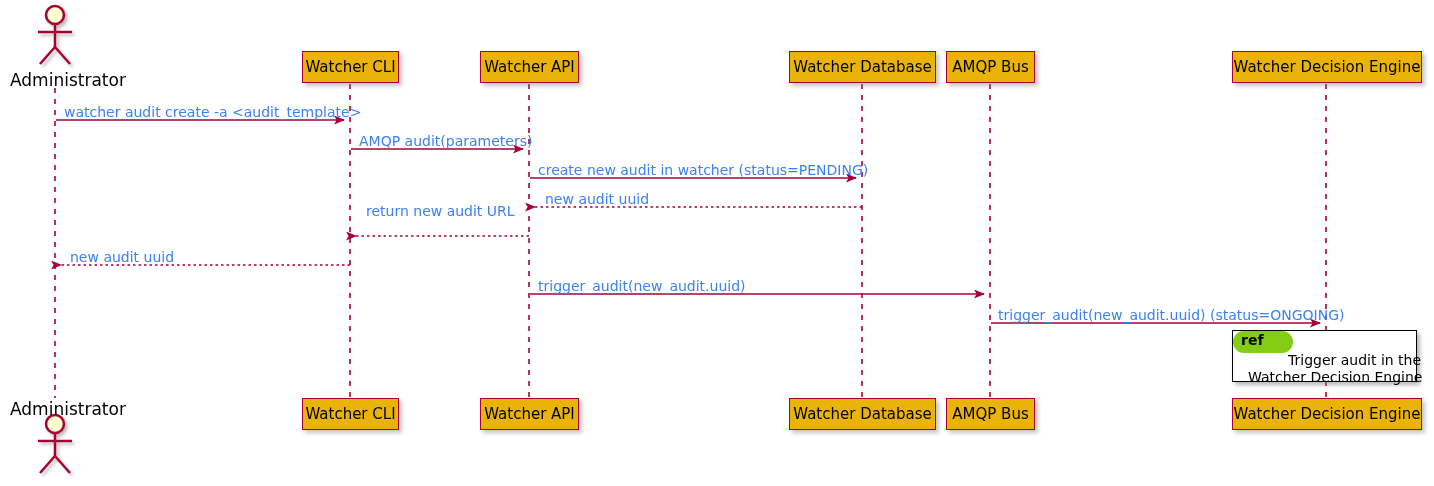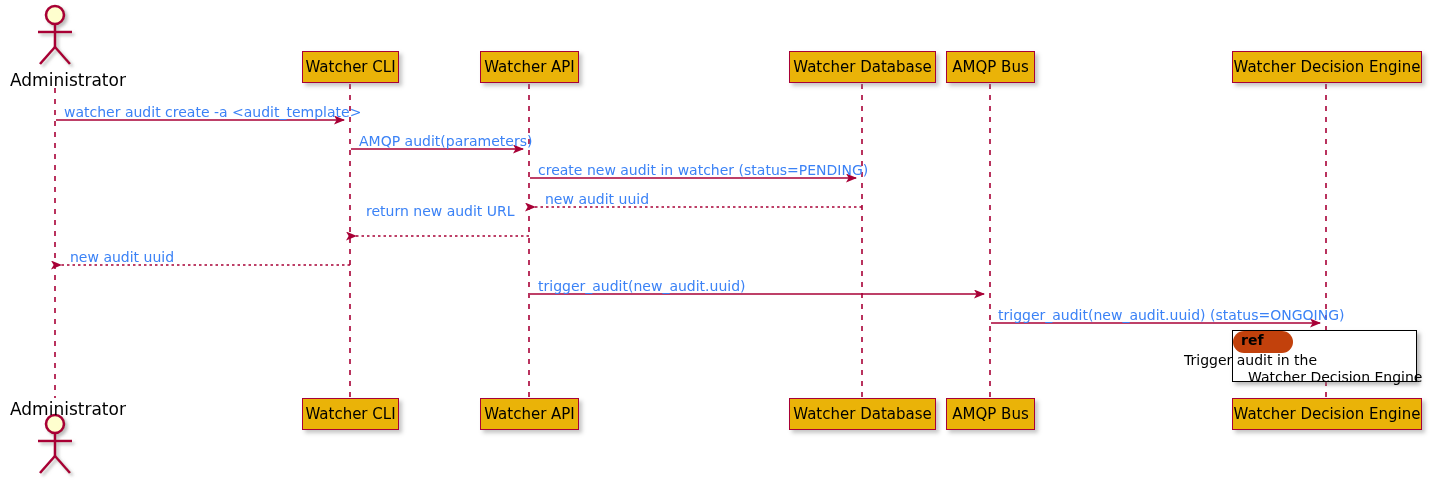--- a/index.html
+++ b/index.html
@@ -193,18 +193,18 @@
   <div class="msg-label" style="left:64px; top:105px;">watcher audit create -a &lt;audit_template&gt;</div>
   <div class="msg-label" style="left:359px; top:134px;">AMQP audit(parameters)</div>
   <div class="msg-label" style="left:538px; top:163px;">create new audit in watcher (status=PENDING)</div>
   <div class="msg-label" style="left:545px; top:192px;">new audit uuid</div>
   <div class="msg-label" style="left:366px; top:204px;">return new audit URL</div>
   <div class="msg-label" style="left:70px; top:250px;">new audit uuid</div>
   <div class="msg-label" style="left:538px; top:279px;">trigger_audit(new_audit.uuid)</div>
   <div class="msg-label" style="left:998px; top:308px;">trigger_audit(new_audit.uuid) (status=ONGOING)</div>
 
   <div class="ref-box" style="left:1232px; top:330px; width:185px; height:52px;">
-    <div class="ref-tag" style="width:60px; height:22px; border-right:none; border-bottom:none; background:#c2410c;border-radius:11px;">ref</div>
-  </div>
-  <div class="ref-text" style="left:1184px; top:352px;">Trigger audit in the</div>
+    <div class="ref-tag" style="width:60px; height:22px; border-right:none; border-bottom:none; background:#84cc16;border-radius:11px;">ref</div>
+  </div>
+  <div class="ref-text" style="left:1288px; top:352px;">Trigger audit in the</div>
   <div class="ref-text" style="left:1248px; top:369px;">Watcher Decision Engine</div>
 
 </div>
 
 </body></html>

